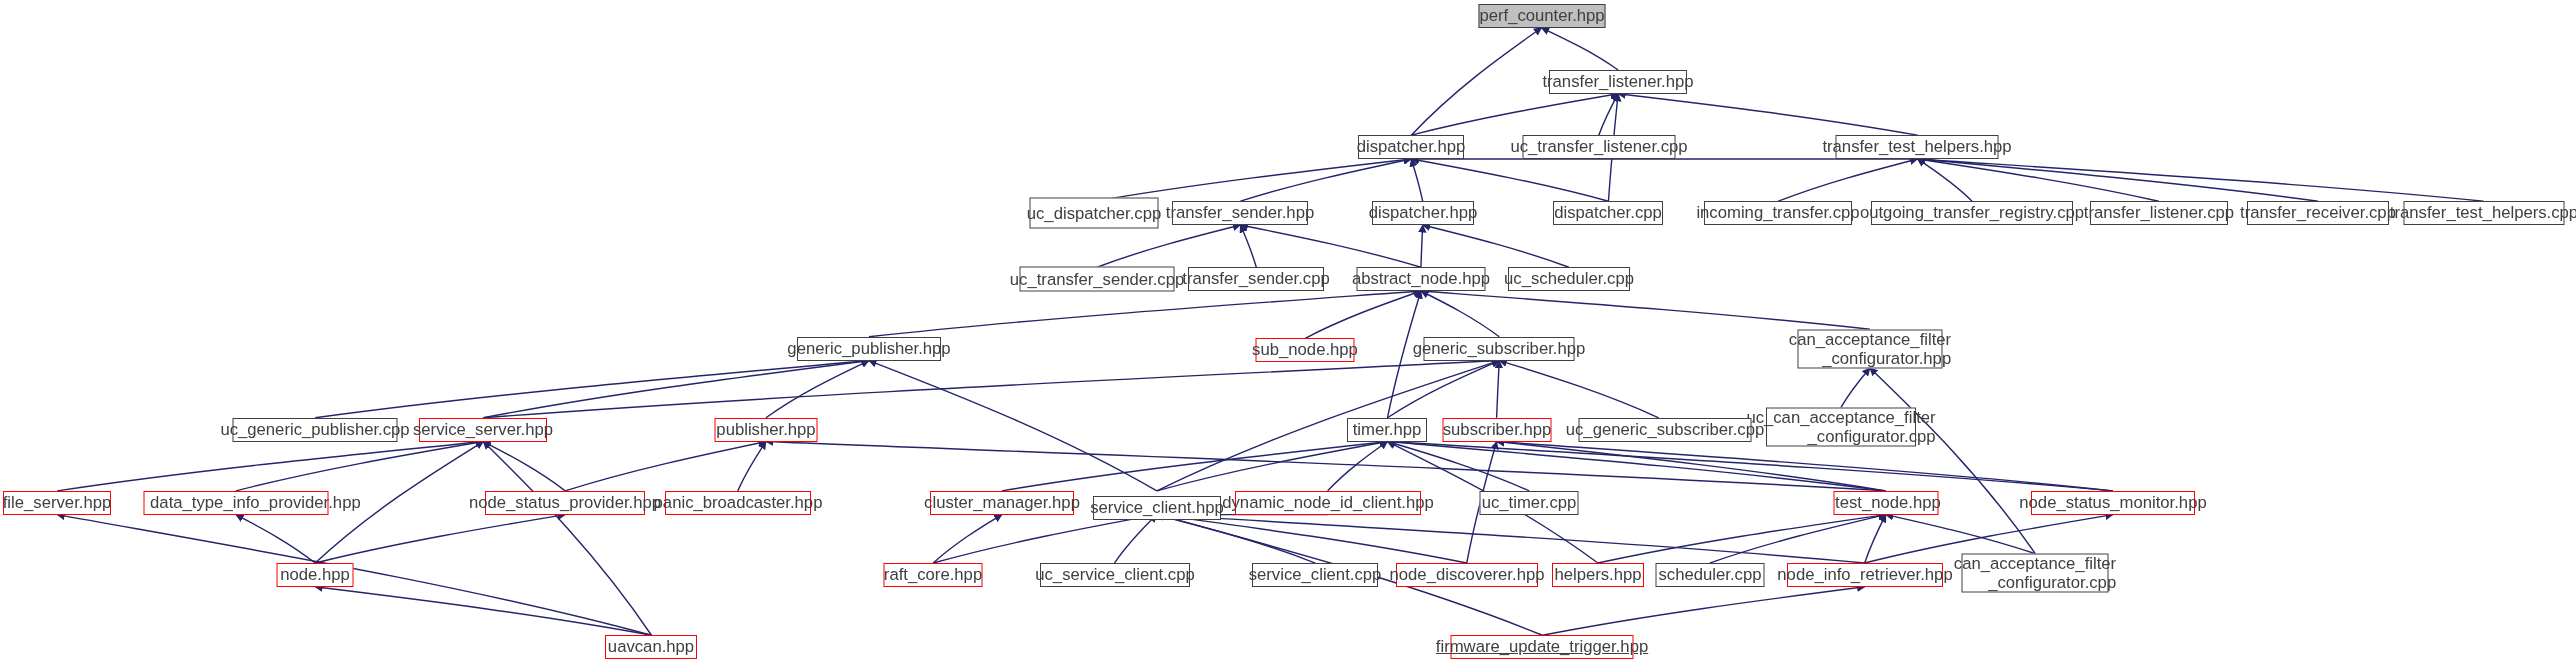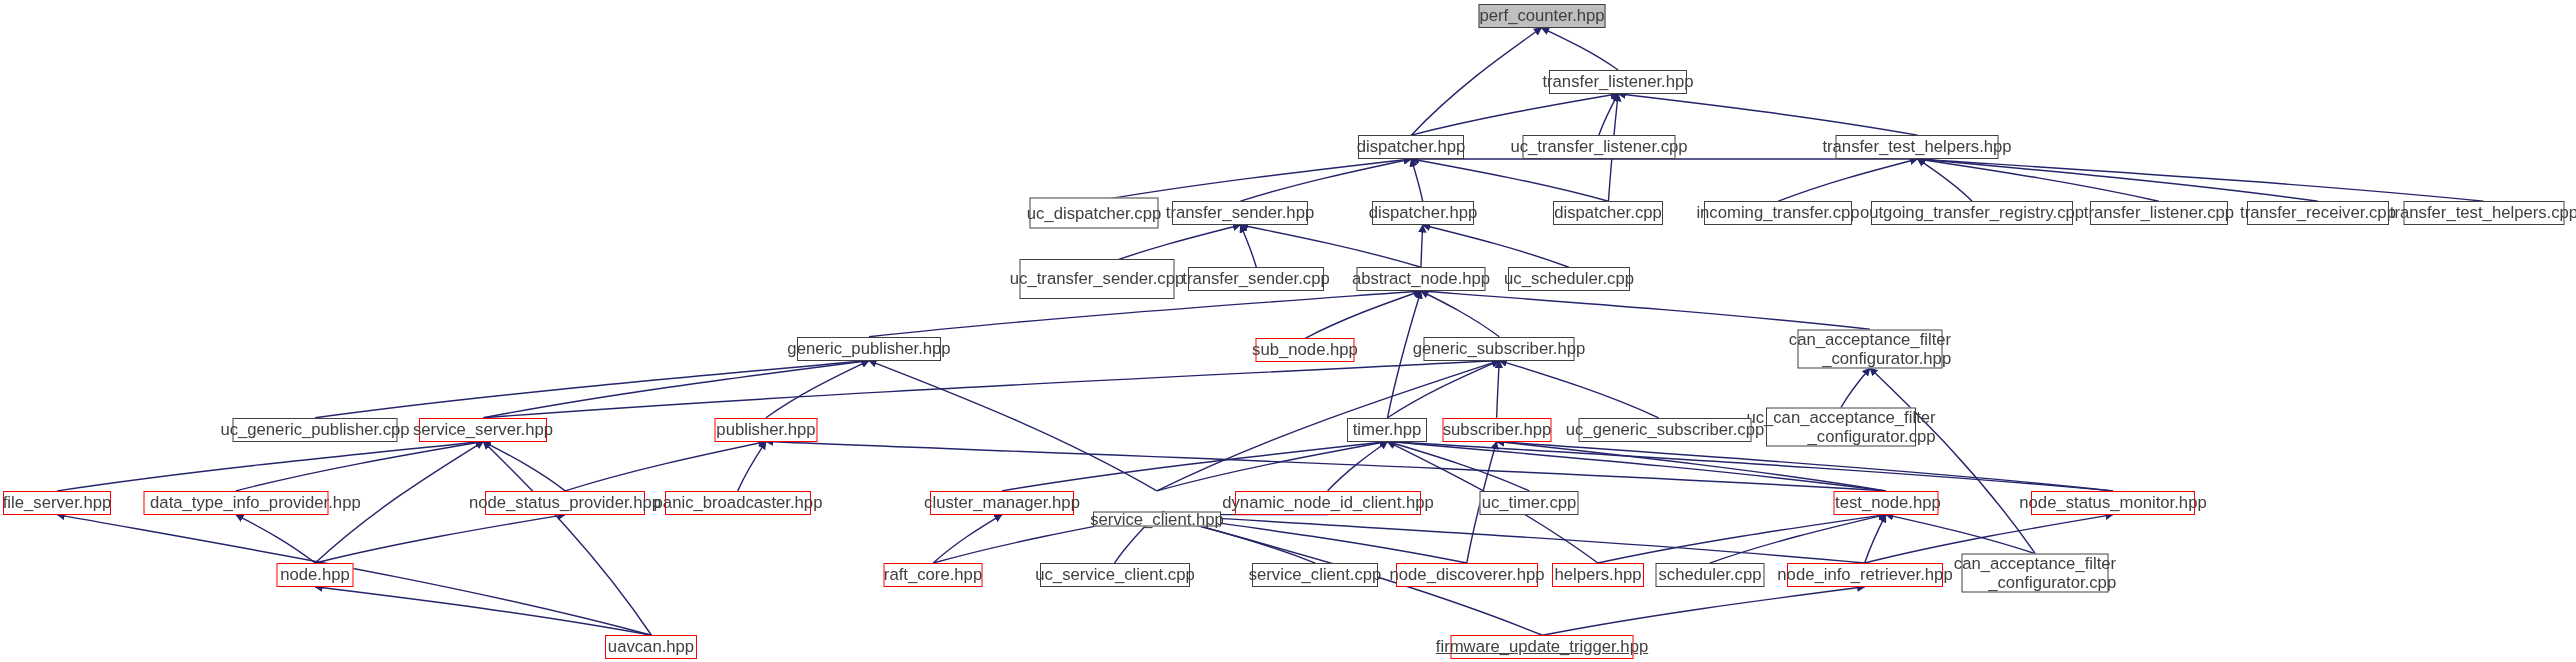--- a/index.html
+++ b/index.html
@@ -146,21 +146,21 @@
       <div class="node" style="left: 1917px; top: 147px; width: 163px; height: 24px;">transfer_test_helpers.hpp</div>
       <div class="node" style="left: 1094px; top: 213px; width: 129px; height: 31px;">uc_dispatcher.cpp</div>
       <div class="node" style="left: 1240px; top: 213px; width: 136px; height: 24px;">transfer_sender.hpp</div>
       <div class="node" style="left: 1423px; top: 213px; width: 102px; height: 24px;">dispatcher.hpp</div>
       <div class="node" style="left: 1608px; top: 213px; width: 110px; height: 24px;">dispatcher.cpp</div>
       <div class="node" style="left: 1778px; top: 213px; width: 148px; height: 24px;">incoming_transfer.cpp</div>
       <div class="node" style="left: 1972px; top: 213px; width: 202px; height: 24px;">outgoing_transfer_registry.cpp</div>
       <div class="node" style="left: 2159px; top: 213px; width: 138px; height: 24px;">transfer_listener.cpp</div>
       <div class="node" style="left: 2318px; top: 213px; width: 142px; height: 24px;">transfer_receiver.cpp</div>
       <div class="node" style="left: 2484px; top: 213px; width: 161px; height: 24px;">transfer_test_helpers.cpp</div>
-      <div class="node" style="left: 1097px; top: 279px; width: 155px; height: 40px;">uc_transfer_sender.cpp</div>
+      <div class="node" style="left: 1097px; top: 279px; width: 155px; height: 25px;">uc_transfer_sender.cpp</div>
       <div class="node" style="left: 1256px; top: 279px; width: 136px; height: 24px;">transfer_sender.cpp</div>
       <div class="node" style="left: 1421px; top: 279px; width: 129px; height: 24px;">abstract_node.hpp</div>
       <div class="node" style="left: 1569px; top: 279px; width: 122px; height: 24px;">uc_scheduler.cpp</div>
       <div class="node" style="left: 869px; top: 349px; width: 144px; height: 24px;">generic_publisher.hpp</div>
       <div class="node red" style="left: 1305px; top: 350px; width: 99px; height: 24px;">sub_node.hpp</div>
       <div class="node" style="left: 1499px; top: 349px; width: 151px; height: 24px;">generic_subscriber.hpp</div>
       <div class="node two-line" style="left: 1870px; top: 349px; width: 145px; height: 39px;">can_acceptance_filter
 _configurator.hpp</div>
       <div class="node two-line" style="left: 1841px; top: 427px; width: 150px; height: 39px;">uc_can_acceptance_filter
 _configurator.cpp</div>
@@ -168,21 +168,21 @@
       <div class="node red" style="left: 483px; top: 430px; width: 128px; height: 24px;">service_server.hpp</div>
       <div class="node red" style="left: 766px; top: 430px; width: 103px; height: 24px;">publisher.hpp</div>
       <div class="node" style="left: 1387px; top: 430px; width: 80px; height: 24px;">timer.hpp</div>
       <div class="node red" style="left: 1497px; top: 430px; width: 109px; height: 24px;">subscriber.hpp</div>
       <div class="node" style="left: 1659px; top: 430px; width: 173px; height: 24px; margin-left: 6px;">uc_generic_subscriber.cpp</div>
       <div class="node red" style="left: 57px; top: 503px; width: 108px; height: 24px;">file_server.hpp</div>
       <div class="node red" style="left: 236px; top: 503px; width: 185px; height: 24px; padding-left: 45px;">data_type_info_provider.hpp</div>
       <div class="node red" style="left: 565px; top: 503px; width: 160px; height: 24px;">node_status_provider.hpp</div>
       <div class="node red" style="left: 738px; top: 503px; width: 146px; height: 24px;">panic_broadcaster.hpp</div>
       <div class="node red" style="left: 1002px; top: 503px; width: 144px; height: 24px;">cluster_manager.hpp</div>
-      <div class="node" style="left: 1157px; top: 519px; width: 128px; height: 15px;">service_client.hpp</div>
+      <div class="node" style="left: 1157px; top: 508px; width: 128px; height: 24px;">service_client.hpp</div>
       <div class="node red" style="left: 1328px; top: 503px; width: 186px; height: 24px;">dynamic_node_id_client.hpp</div>
       <div class="node" style="left: 1529px; top: 503px; width: 99px; height: 24px;">uc_timer.cpp</div>
       <div class="node red" style="left: 1886px; top: 503px; width: 105px; height: 24px; padding-left: 10px;">test_node.hpp</div>
       <div class="node red" style="left: 2113px; top: 503px; width: 164px; height: 24px;">node_status_monitor.hpp</div>
       <div class="node red" style="left: 315px; top: 575px; width: 77px; height: 24px;">node.hpp</div>
       <div class="node red" style="left: 933px; top: 575px; width: 99px; height: 24px;">raft_core.hpp</div>
       <div class="node" style="left: 1115px; top: 575px; width: 150px; height: 24px;">uc_service_client.cpp</div>
       <div class="node" style="left: 1315px; top: 575px; width: 126px; height: 24px;">service_client.cpp</div>
       <div class="node red" style="left: 1467px; top: 575px; width: 142px; height: 24px;">node_discoverer.hpp</div>
       <div class="node red" style="left: 1598px; top: 575px; width: 92px; height: 24px;">helpers.hpp</div>

